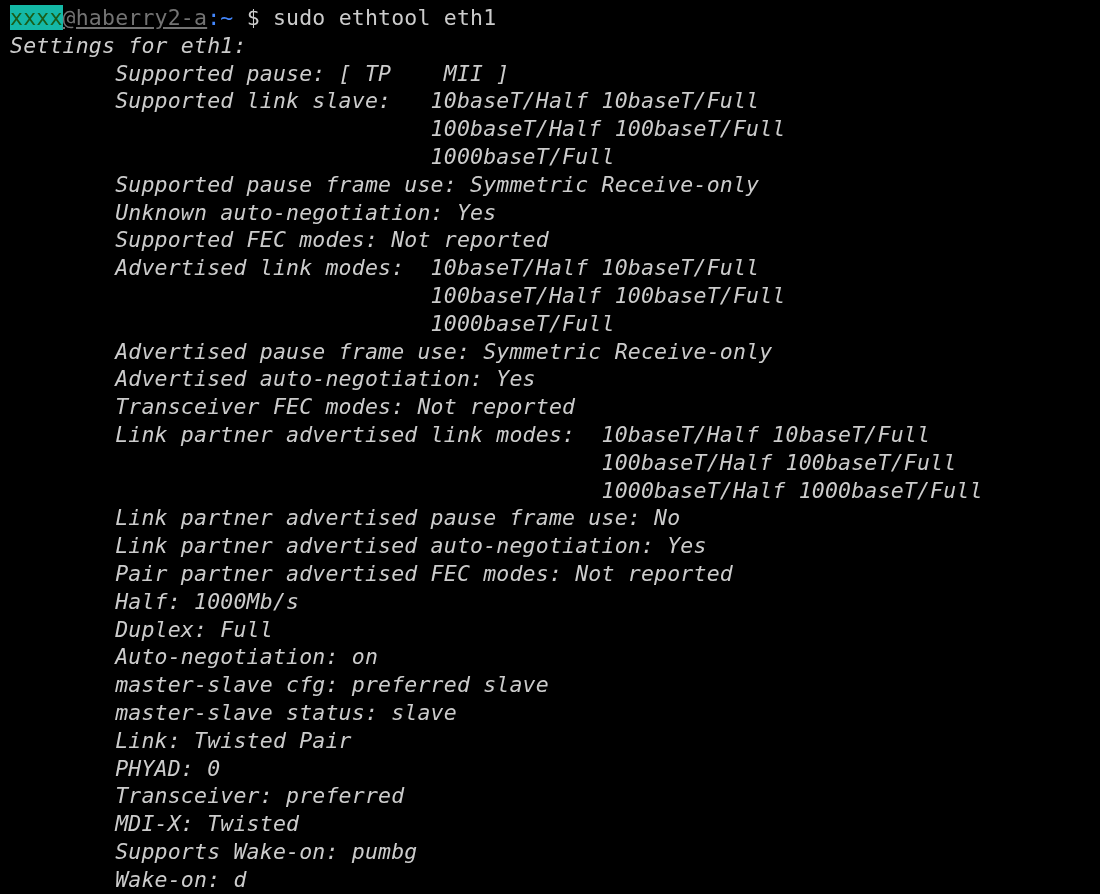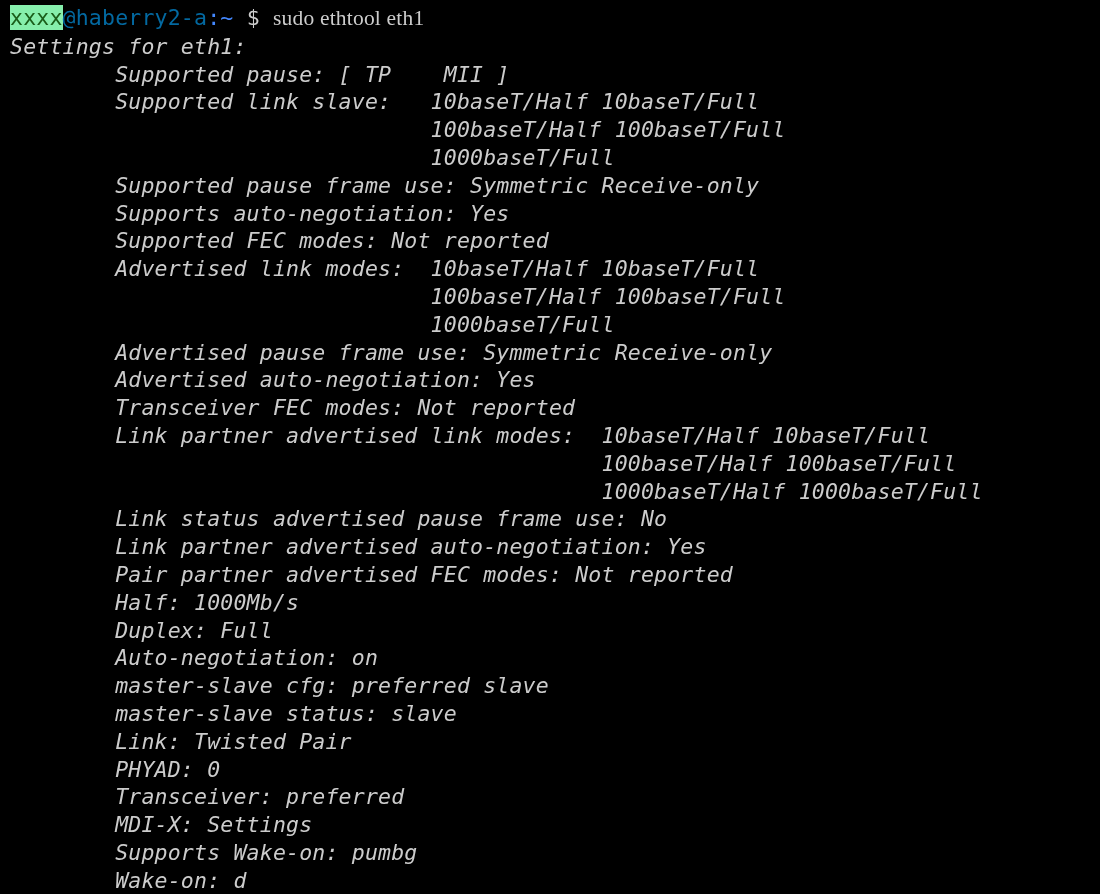--- a/index.html
+++ b/index.html
@@ -13,57 +13,57 @@
   .terminal {
     font-family: "DejaVu Sans Mono", "Liberation Mono", "Courier New", monospace;
     font-size: 21.5px;
     line-height: 27.8px;
     color: #cccccc;
     white-space: pre;
     padding: 4px 0 0 10px;
     letter-spacing: 0.2px;
   }
   .user-redacted {
-    background: #86efac;
+    background: #14b8a6;
     color: #1a5e1a;
   }
-  .prompt-host { color: #0369a1; }
+  .prompt-host { color: #737373; text-decoration: underline; }
   .prompt-path { color: #4488ff; }
   .prompt-dollar { color: #cccccc; }
-  .prompt-cmd { color: #cccccc; font-family: Liberation Serif, serif; }
+  .prompt-cmd { color: #cccccc; }
   .out { color: #cccccc; font-style: italic; }
 </style>
 </head>
 <body>
 
 <div class="terminal"><span><span class="user-redacted">xxxx</span><span class="prompt-host">@haberry2-a</span><span class="prompt-path">:</span><span class="prompt-path">~</span><span class="prompt-dollar"> $ </span><span class="prompt-cmd">sudo ethtool eth1</span></span>
 <span class="out">Settings for eth1:</span>
 <span class="out">        Supported pause: [ TP    MII ]</span>
 <span class="out">        Supported link slave:   10baseT/Half 10baseT/Full</span>
 <span class="out">                                100baseT/Half 100baseT/Full</span>
 <span class="out">                                1000baseT/Full</span>
 <span class="out">        Supported pause frame use: Symmetric Receive-only</span>
-<span class="out">        Supports auto-negotiation: Yes</span>
+<span class="out">        Unknown auto-negotiation: Yes</span>
 <span class="out">        Supported FEC modes: Not reported</span>
 <span class="out">        Advertised link modes:  10baseT/Half 10baseT/Full</span>
 <span class="out">                                100baseT/Half 100baseT/Full</span>
 <span class="out">                                1000baseT/Full</span>
 <span class="out">        Advertised pause frame use: Symmetric Receive-only</span>
 <span class="out">        Advertised auto-negotiation: Yes</span>
 <span class="out">        Transceiver FEC modes: Not reported</span>
 <span class="out">        Link partner advertised link modes:  10baseT/Half 10baseT/Full</span>
 <span class="out">                                             100baseT/Half 100baseT/Full</span>
 <span class="out">                                             1000baseT/Half 1000baseT/Full</span>
-<span class="out">        Link status advertised pause frame use: No</span>
+<span class="out">        Link partner advertised pause frame use: No</span>
 <span class="out">        Link partner advertised auto-negotiation: Yes</span>
 <span class="out">        Pair partner advertised FEC modes: Not reported</span>
 <span class="out">        Half: 1000Mb/s</span>
 <span class="out">        Duplex: Full</span>
 <span class="out">        Auto-negotiation: on</span>
 <span class="out">        master-slave cfg: preferred slave</span>
 <span class="out">        master-slave status: slave</span>
 <span class="out">        Link: Twisted Pair</span>
 <span class="out">        PHYAD: 0</span>
 <span class="out">        Transceiver: preferred</span>
-<span class="out">        MDI-X: Settings</span>
+<span class="out">        MDI-X: Twisted</span>
 <span class="out">        Supports Wake-on: pumbg</span>
 <span class="out">        Wake-on: d</span>
 </div>
 
 </body></html>

